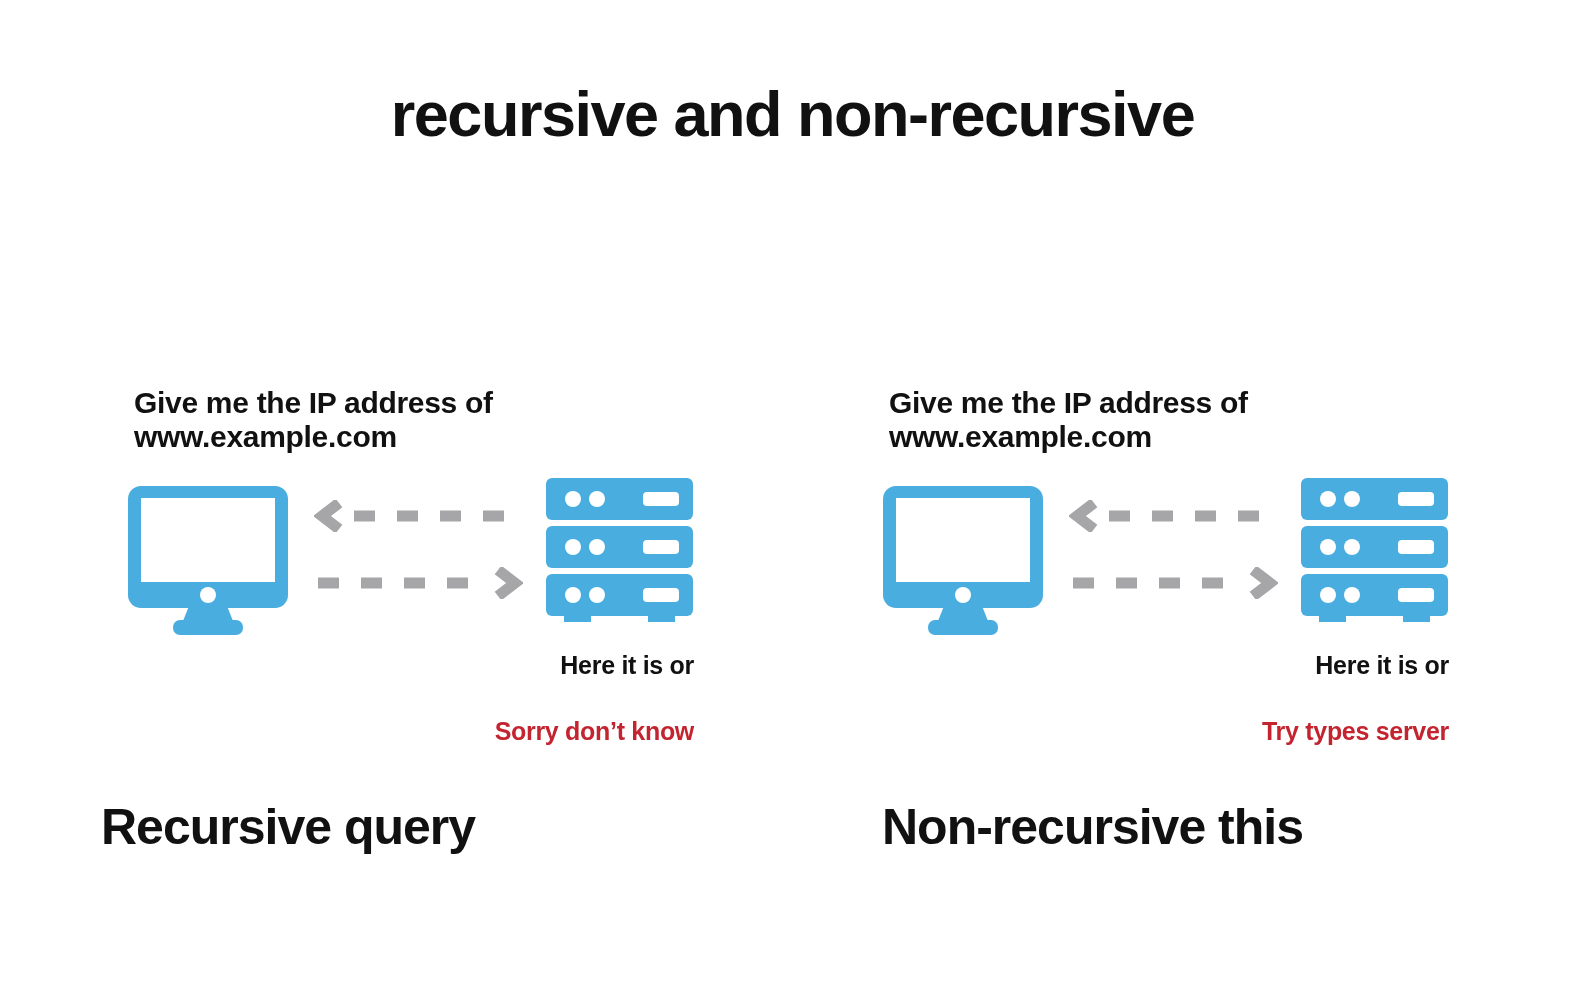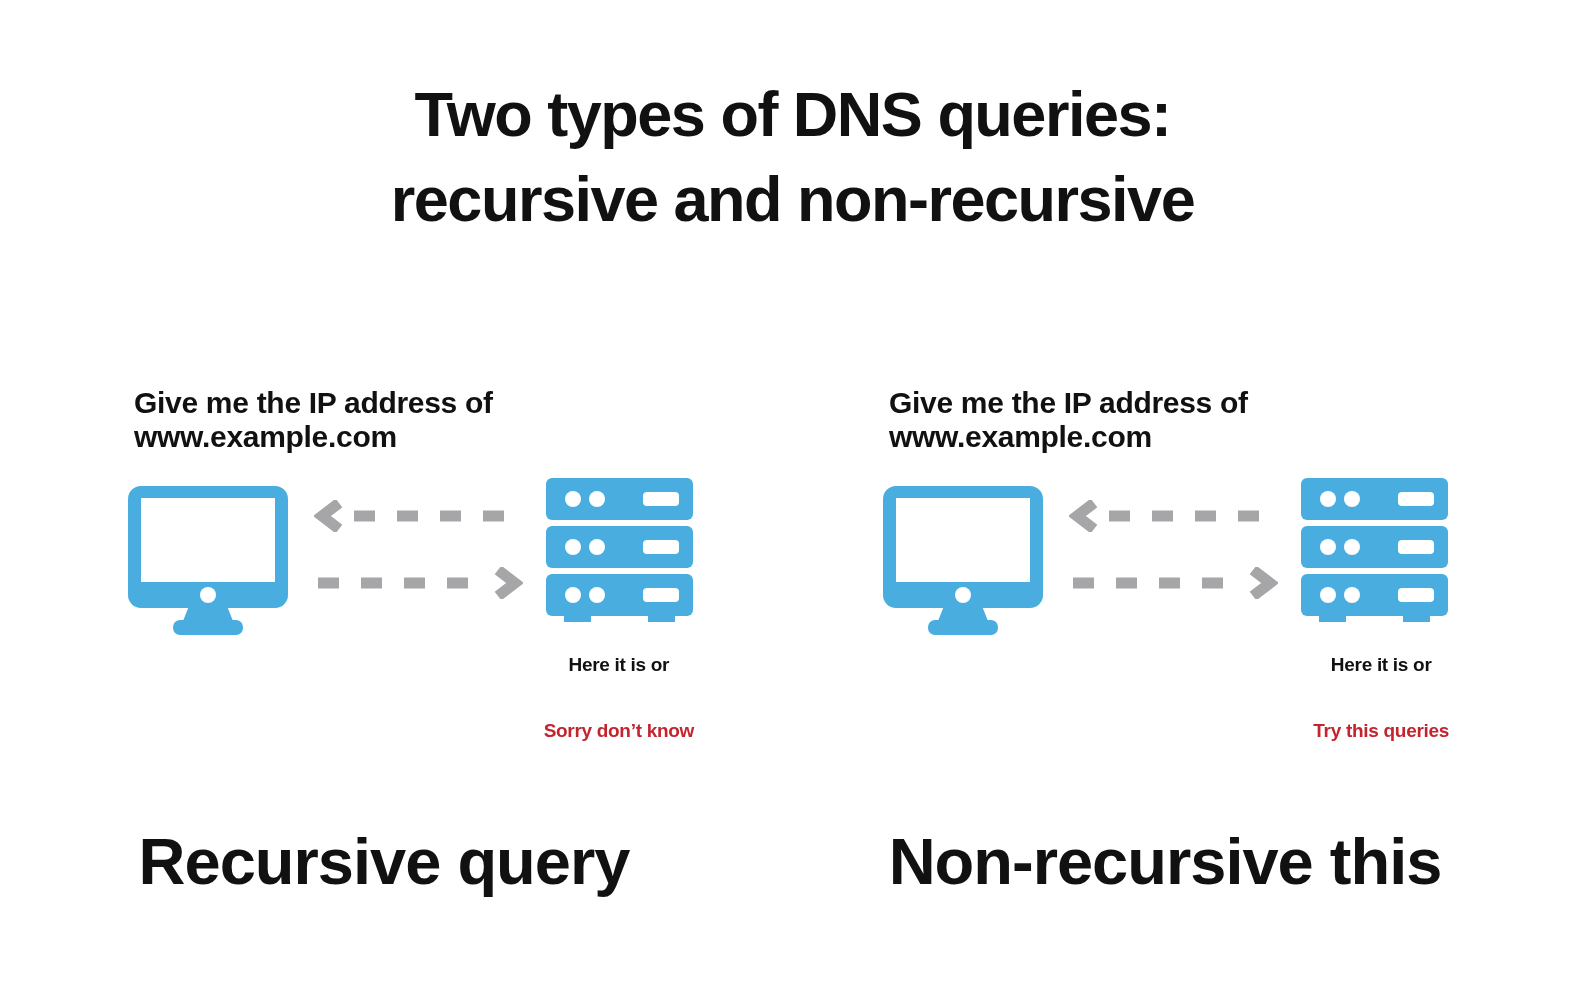--- a/index.html
+++ b/index.html
@@ -42,49 +42,47 @@
   }
 
   .computer-icon { left: 0; top: 100px; width: 160px; height: 150px; }
   .server-icon   { left: 418px; top: 92px; width: 147px; height: 147px; }
 
   .arrow-top    { left: 186px; top: 114px; width: 205px; height: 32px; }
   .arrow-bottom { left: 190px; top: 181px; width: 205px; height: 32px; }
 
   .response {
     right: 0; top: 262px;
-    text-align: center;
-    font-size: 19px; font-weight: bold;
+    text-align: right;
+    font-size: 25px; font-weight: bold;
     line-height: 34px;
     letter-spacing: -0.3px;
     white-space: nowrap;
   }
   .response .black-line { color: var(--ink); }
   .response .red-line   { color: var(--red); margin-top: 32px; }
 
   .caption {
-    top: 824px; width: 566px;
-    text-align: center;
-    font-size: 65px; font-weight: bold;
+    top: 798px; width: 566px;
+    font-size: 50px; font-weight: bold;
     color: var(--ink);
     letter-spacing: -1px;
     white-space: nowrap;
   }
   .caption-left  { left: 101px; }
   .caption-right { left: 882px; }
 
   svg .blue-fill  { fill: var(--blue); }
   svg .white-fill { fill: #FFFFFF; }
   svg .gray-stroke { stroke: var(--gray); fill: none; }
 </style>
 </head>
 <body>
 
 <div class="abs title">
-  <div>Two types of DNS queries:</div>
   <div>recursive and non-recursive</div>
 </div>
 
 <div class="panel panel-left">
   <div class="abs request">
     <div>Give me the IP address of</div>
     <div>www.example.com</div>
   </div>
 
   <svg class="abs computer-icon" viewBox="0 0 160 150">
@@ -164,18 +162,18 @@
     <circle class="white-fill" cx="27" cy="69" r="8"></circle>
       <circle class="white-fill" cx="51" cy="69" r="8"></circle>
     <rect class="white-fill" x="97" y="62" width="36" height="14" rx="4"></rect>
     <circle class="white-fill" cx="27" cy="117" r="8"></circle>
       <circle class="white-fill" cx="51" cy="117" r="8"></circle>
     <rect class="white-fill" x="97" y="110" width="36" height="14" rx="4"></rect>
   </svg>
 
   <div class="abs response">
     <div class="black-line">Here it is or</div>
-    <div class="red-line">Try this queries</div>
+    <div class="red-line">Try types server</div>
   </div>
 </div>
 
 <div class="abs caption caption-left">Recursive query</div>
 <div class="abs caption caption-right">Non-recursive this</div>
 
 </body></html>

